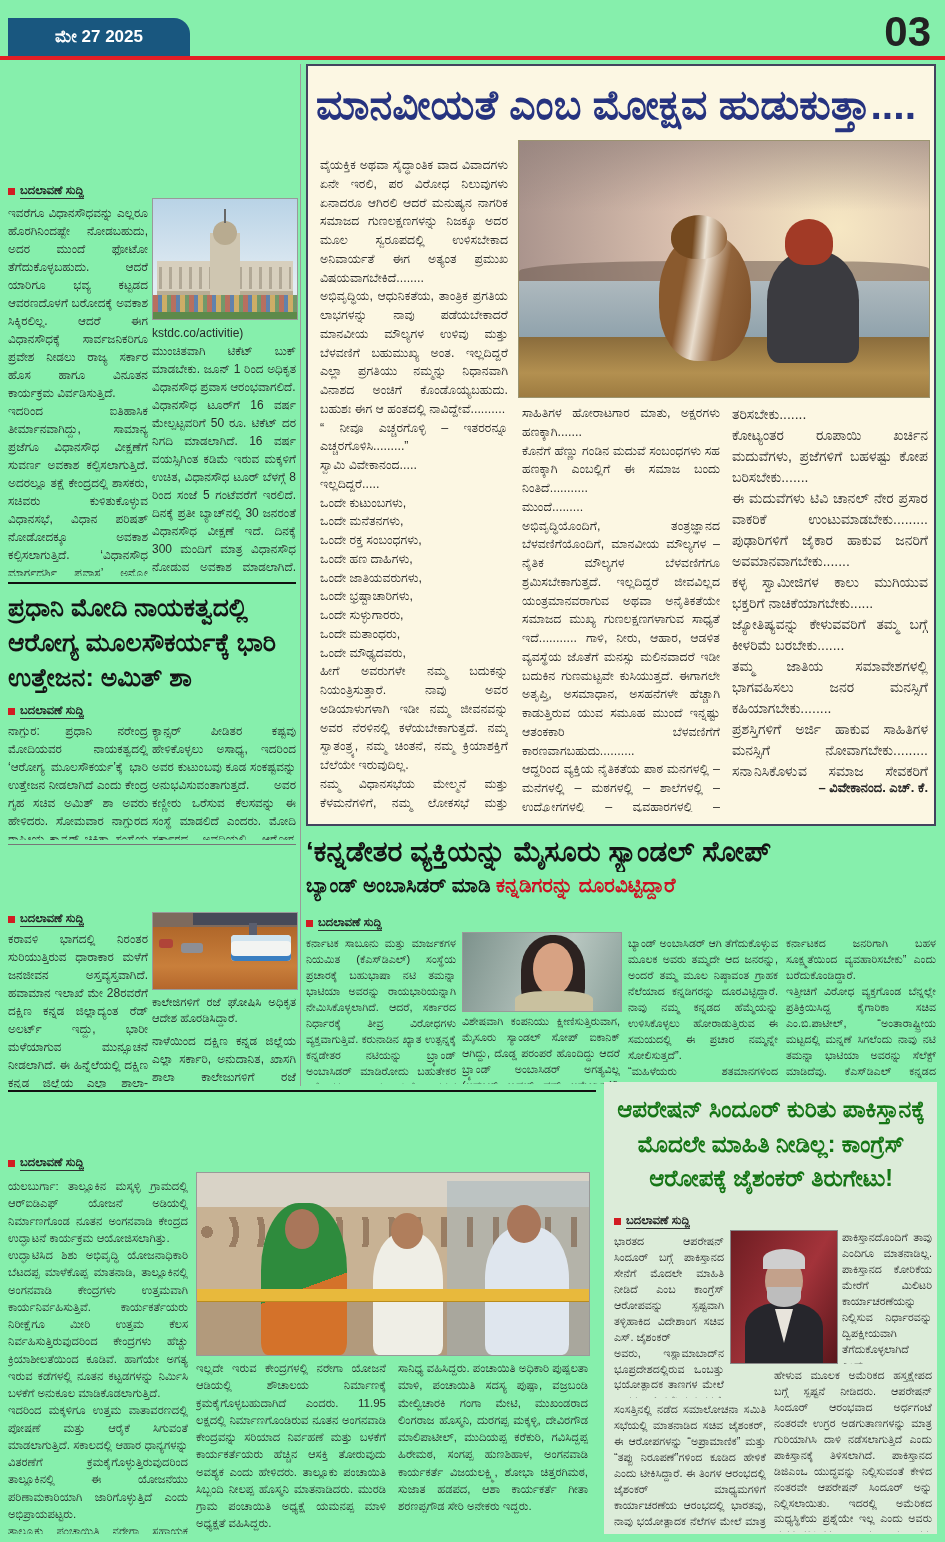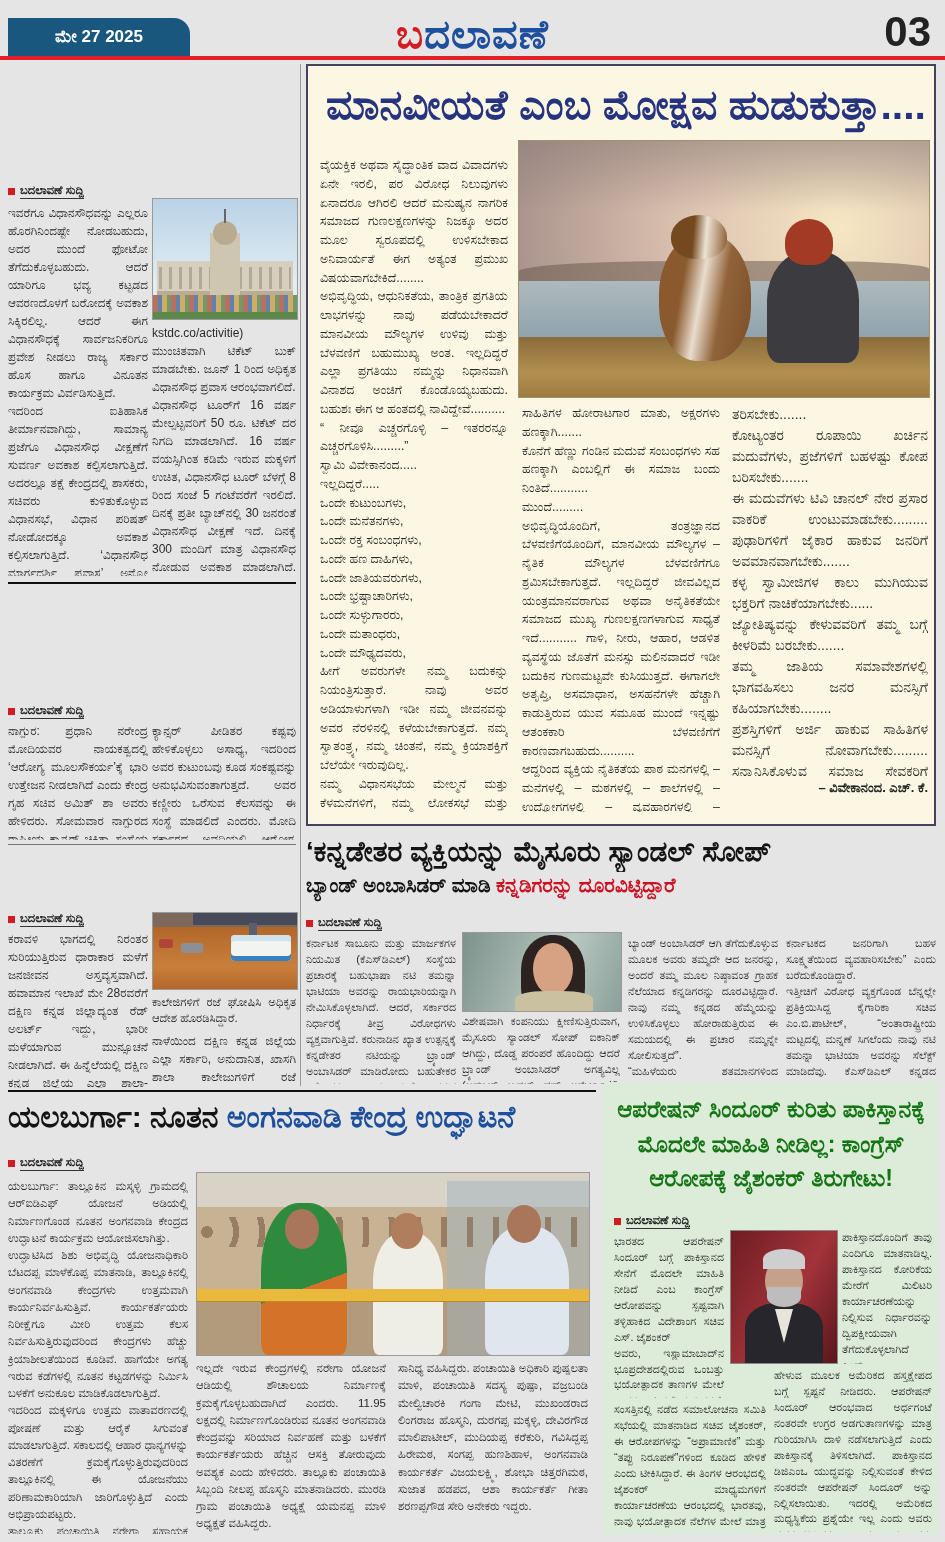--- a/index.html
+++ b/index.html
@@ -1,16 +1,16 @@
 <!DOCTYPE html>
 <html><head>
 <meta charset="utf-8">
 <style>
   html,body{margin:0;padding:0;background:#ffffff;}
-  #page{position:relative;width:945px;height:1542px;background:#e5e5e5;overflow:hidden;
+  #page{position:relative;width:945px;height:1542px;background:#86efac;overflow:hidden;
         font-family:"Liberation Sans", sans-serif;color:#1c1c1c;}
   .abs{position:absolute;}
   .bt{font-size:12px;line-height:1.5;text-align:justify;color:#2a2a2a;white-space:pre-line;overflow:hidden;}
   .bt-sm{font-size:11px;line-height:1.45;text-align:justify;color:#2a2a2a;white-space:pre-line;overflow:hidden;}
   .hl{font-weight:bold;color:#141414;}
   .byline{display:flex;align-items:center;gap:5px;text-align:center;}
   .byline .sq{width:7px;height:7px;background:#d21c22;flex:0 0 auto;}
   .byline .tx{font-size:11.5px;font-weight:bold;color:#222;border-bottom:1.5px solid #333;padding-bottom:1px;}
   .rule-h{background:#111;}
   .rule-v{background:#9a9a9a;}
@@ -20,23 +20,20 @@
 </head>
 <body>
 
 <div id="page">
 
   <div class="abs" style="left:0;top:0;width:945px;height:60px;">
     <div class="abs" style="left:8px;top:18px;width:182px;height:38px;background:#19577f;border-radius:0 16px 0 0;
                 display:flex;align-items:center;justify-content:center;">
       <span style="color:#ffffff;font-weight:bold;font-size:17px;">ಮೇ 27 2025</span>
     </div>
-    <div class="abs" style="left:0;top:12px;width:945px;text-align:center;font-size:40px;font-weight:bold;letter-spacing:1px;">
-      <span style="color:#d21c22;">ಬ</span><span style="color:#1d4f9c;">ದಲಾವಣೆ</span>
-    </div>
     <div class="abs" style="right:14px;top:8px;font-size:42px;font-weight:bold;color:#222;">03</div>
     <div class="abs" style="left:0;top:56px;width:945px;height:4px;background:#e31e25;"></div>
   </div>
 
   <div class="abs rule-v" style="left:300px;top:64px;width:1px;height:1022px;"></div>
 
   <div class="abs byline" style="left:8px;top:184px;">
     <span class="sq"></span>
     <span class="tx">ಬದಲಾವಣೆ ಸುದ್ದಿ</span>
   </div>
@@ -51,20 +48,21 @@
     <div class="abs" style="left:60px;top:22px;width:24px;height:24px;border-radius:50%;background:#b8ab90;"></div>
     <div class="abs" style="left:71px;top:10px;width:2px;height:14px;background:#666;"></div>
     <div class="abs" style="left:0;top:96px;width:144px;height:18px;background:repeating-linear-gradient(90deg,#b05a45 0 5px,#4a6fa0 5px 9px,#caa24e 9px 14px,#5e8a52 14px 18px);filter:none;opacity:.85;"></div>
     <div class="abs" style="left:0;top:113px;width:144px;height:7px;background:#5d8a4a;"></div>
   </div>
   <div class="abs bt" style="left:152px;top:324px;width:144px;height:252px;">kstdc.co/activitie) ಮುಂಚಿತವಾಗಿ ಟಿಕೆಟ್ ಬುಕ್ ಮಾಡಬೇಕು. ಜೂನ್ 1 ರಿಂದ ಅಧಿಕೃತ ವಿಧಾನಸೌಧ ಪ್ರವಾಸ ಆರಂಭವಾಗಲಿದೆ.
 ವಿಧಾನಸೌಧ ಟೂರ್‌ಗೆ 16 ವರ್ಷ ಮೇಲ್ಪಟ್ಟವರಿಗೆ 50 ರೂ. ಟಿಕೆಟ್ ದರ ನಿಗದಿ ಮಾಡಲಾಗಿದೆ. 16 ವರ್ಷ ವಯಸ್ಸಿಗಿಂತ ಕಡಿಮೆ ಇರುವ ಮಕ್ಕಳಿಗೆ ಉಚಿತ, ವಿಧಾನಸೌಧ ಟೂರ್ ಬೆಳಗ್ಗೆ 8 ರಿಂದ ಸಂಜೆ 5 ಗಂಟೆವರೆಗೆ ಇರಲಿದೆ. ದಿನಕ್ಕೆ ಪ್ರತೀ ಬ್ಯಾಚ್‌ನಲ್ಲಿ 30 ಜನರಂತೆ ವಿಧಾನಸೌಧ ವೀಕ್ಷಣೆ ಇದೆ. ದಿನಕ್ಕೆ 300 ಮಂದಿಗೆ ಮಾತ್ರ ವಿಧಾನಸೌಧ ನೋಡುವ ಅವಕಾಶ ಮಾಡಲಾಗಿದೆ. ಒಂದು ಬ್ಯಾಚ್ ವಿಧಾನಸೌಧ ಪ್ರವಾಸಕ್ಕೆ ಒಂದೂವರೆ ಗಂಟೆ ಸಮಯ, ಒಂದೂವರೆ ಕಿಮೀ ಸಮಯ ನಿಗದಿಯಾಗಿದೆ.</div>
 
   <div class="abs rule-h" style="left:8px;top:582px;width:288px;height:2px;"></div>
 
+  <div class="abs hl" style="left:8px;top:590px;width:288px;height:108px;font-size:25px;line-height:1.4;">ಪ್ರಧಾನಿ ಮೋದಿ ನಾಯಕತ್ವದಲ್ಲಿ ಆರೋಗ್ಯ ಮೂಲಸೌಕರ್ಯಕ್ಕೆ ಭಾರಿ ಉತ್ತೇಜನ: ಅಮಿತ್ ಶಾ</div>
   <div class="abs byline" style="left:8px;top:704px;">
     <span class="sq"></span>
     <span class="tx">ಬದಲಾವಣೆ ಸುದ್ದಿ</span>
   </div>
   <div class="abs bt" style="left:8px;top:722px;width:140px;height:118px;">ನಾಗ್ಪುರ: ಪ್ರಧಾನಿ ನರೇಂದ್ರ ಮೋದಿಯವರ ನಾಯಕತ್ವದಲ್ಲಿ ‘ಆರೋಗ್ಯ ಮೂಲಸೌಕರ್ಯ’ಕ್ಕೆ ಭಾರಿ ಉತ್ತೇಜನ ನೀಡಲಾಗಿದೆ ಎಂದು ಕೇಂದ್ರ ಗೃಹ ಸಚಿವ ಅಮಿತ್ ಶಾ ಅವರು ಹೇಳಿದರು. ಸೋಮವಾರ ನಾಗ್ಪುರದ ರಾಷ್ಟ್ರೀಯ ಕ್ಯಾನ್ಸರ್ ಚಿಕಿತ್ಸಾ ಸಂಸ್ಥೆಯ ಆವರಣದಲ್ಲಿ ಕ್ಯಾನ್ಸರ್ ರೋಗಿಗಳು ಮತ್ತು ಆರೈಕೆದಾರರಿಗಾಗಿ ನಿರ್ಮಾಣವಾಗುತ್ತಿರುವ ‘ಸ್ವಸ್ತಿ ನಿವಾಸ’ ವಸತಿ ಸಮುಚ್ಚಯದ ಶಿಲಾನ್ಯಾಸ ಕಾರ್ಯಕ್ರಮದಲ್ಲಿ ಮಾತನಾಡಿದರು.</div>
   <div class="abs bt" style="left:152px;top:722px;width:144px;height:118px;">ಕ್ಯಾನ್ಸರ್ ಪೀಡಿತರ ಕಷ್ಟವು ಹೇಳಿಕೊಳ್ಳಲು ಅಸಾಧ್ಯ, ಇದರಿಂದ ಅವರ ಕುಟುಂಬವು ಕೂಡ ಸಂಕಷ್ಟವನ್ನು ಅನುಭವಿಸುವಂತಾಗುತ್ತದೆ. ಅವರ ಕಣ್ಣೀರು ಒರೆಸುವ ಕೆಲಸವನ್ನು ಈ ಸಂಸ್ಥೆ ಮಾಡಲಿದೆ ಎಂದರು. ಮೋದಿ ಸರ್ಕಾರದ ಅವಧಿಯಲ್ಲಿ ಆರೋಗ್ಯ ವಲಯಕ್ಕಾಗಿ ಬಜೆಟ್‌ನಲ್ಲಿ 1.35 ಲಕ್ಷಕೋಟಿ ಮೀಸಲಿಡಲಾಗಿದೆ. 60 ಕೋಟಿ ಬಡ ಜನರು 5 ಲಕ್ಷದವರೆಗೆ ಉಚಿತ ಚಿಕಿತ್ಸೆಯ ಸೌಲಭ್ಯವನ್ನು ಪಡೆದಿದ್ದಾರೆ ಎಂದು ತಿಳಿಸಿದರು.</div>
 
   <div class="abs rule-h" style="left:8px;top:844px;width:288px;height:1px;background:#777;"></div>
 
   <div class="abs byline" style="left:8px;top:912px;">
@@ -77,21 +75,21 @@
     <div class="abs" style="left:40px;top:0;width:104px;height:12px;background:#474a58;"></div>
     <div class="abs" style="left:96px;top:10px;width:8px;height:26px;background:#5a5e6e;"></div>
     <div class="abs" style="left:78px;top:22px;width:60px;height:26px;background:#f2f4f2;border-radius:4px;box-shadow:inset 0 6px 0 #cfe3ef, inset 0 -5px 0 #3a7fc1;"></div>
     <div class="abs" style="left:28px;top:30px;width:22px;height:10px;background:#8d8f96;border-radius:3px;"></div>
     <div class="abs" style="left:6px;top:26px;width:14px;height:9px;background:#b04438;border-radius:3px;"></div>
   </div>
   <div class="abs cap" style="left:152px;top:994px;width:144px;height:36px;">ಕಾಲೇಜಿಗಳಿಗೆ ರಜೆ ಘೋಷಿಸಿ ಅಧಿಕೃತ ಆದೇಶ ಹೊರಡಿಸಿದ್ದಾರೆ.</div>
   <div class="abs bt" style="left:152px;top:1032px;width:144px;height:56px;">ನಾಳೆಯಿಂದ ದಕ್ಷಿಣ ಕನ್ನಡ ಜಿಲ್ಲೆಯ ಎಲ್ಲಾ ಸರ್ಕಾರಿ, ಅನುದಾನಿತ, ಖಾಸಗಿ ಶಾಲಾ ಕಾಲೇಜುಗಳಿಗೆ ರಜೆ ಘೋಷಿಸಲಾಗಿದೆ. ಮೇ 28ರ ಬಳಿಕ ವಾತಾವರಣ ಆಧಾರದ ಮೇಲೆ ಮುಂದಿನ ನಿರ್ಧಾರ ಕೈಗೊಳ್ಳುವ ಸಾಧ್ಯತೆ ಇದೆ.</div>
 
   <div class="abs" style="left:306px;top:64px;width:630px;height:762px;background:#fcf7e3;border:2px solid #44445e;box-sizing:border-box;"></div>
-  <div class="abs hl" style="left:316px;top:82px;width:610px;height:58px;text-align:right;font-size:41px;color:#26337f;white-space:nowrap;overflow:hidden;">ಮಾನವೀಯತೆ ಎಂಬ ಮೋಕ್ಷವ ಹುಡುಕುತ್ತಾ....</div>
+  <div class="abs hl" style="left:316px;top:82px;width:610px;height:58px;text-align:left;font-size:41px;color:#26337f;white-space:nowrap;overflow:hidden;">ಮಾನವೀಯತೆ ಎಂಬ ಮೋಕ್ಷವ ಹುಡುಕುತ್ತಾ....</div>
   <div class="abs bt" style="left:320px;top:156px;width:188px;height:656px;font-size:12.5px;">ವೈಯಕ್ತಿಕ ಅಥವಾ ಸೈದ್ಧಾಂತಿಕ ವಾದ ವಿವಾದಗಳು ಏನೇ ಇರಲಿ, ಪರ ವಿರೋಧ ನಿಲುವುಗಳು ಏನಾದರೂ ಆಗಿರಲಿ ಆದರೆ ಮನುಷ್ಯನ ನಾಗರಿಕ ಸಮಾಜದ ಗುಣಲಕ್ಷಣಗಳನ್ನು ನಿಜಕ್ಕೂ ಅದರ ಮೂಲ ಸ್ವರೂಪದಲ್ಲಿ ಉಳಿಸಬೇಕಾದ ಅನಿವಾರ್ಯತೆ ಈಗ ಅತ್ಯಂತ ಪ್ರಮುಖ ವಿಷಯವಾಗಬೇಕಿದೆ........
 ಅಭಿವೃದ್ಧಿಯ, ಆಧುನಿಕತೆಯ, ತಾಂತ್ರಿಕ ಪ್ರಗತಿಯ ಲಾಭಗಳನ್ನು ನಾವು ಪಡೆಯಬೇಕಾದರೆ ಮಾನವೀಯ ಮೌಲ್ಯಗಳ ಉಳಿವು ಮತ್ತು ಬೆಳವಣಿಗೆ ಬಹುಮುಖ್ಯ ಅಂತ. ಇಲ್ಲದಿದ್ದರೆ ಎಲ್ಲಾ ಪ್ರಗತಿಯು ನಮ್ಮನ್ನು ನಿಧಾನವಾಗಿ ವಿನಾಶದ ಅಂಚಿಗೆ ಕೊಂಡೊಯ್ಯಬಹುದು. ಬಹುಶಃ ಈಗ ಆ ಹಂತದಲ್ಲಿ ನಾವಿದ್ದೇವೆ..........
 “ ನೀವೂ ಎಚ್ಚರಗೊಳ್ಳಿ – ಇತರರನ್ನೂ ಎಚ್ಚರಗೊಳಿಸಿ.........”
 ಸ್ವಾಮಿ ವಿವೇಕಾನಂದ.....
 ಇಲ್ಲದಿದ್ದರೆ.....
 ಒಂದೇ ಕುಟುಂಬಗಳು,
 ಒಂದೇ ಮನೆತನಗಳು,
 ಒಂದೇ ರಕ್ತ ಸಂಬಂಧಗಳು,
 ಒಂದೇ ಹಣ ದಾಹಿಗಳು,
 ಒಂದೇ ಜಾತಿಯವರುಗಳು,
@@ -152,23 +150,20 @@
     <div class="abs" style="left:52px;top:58px;width:78px;height:20px;border-radius:40% 40% 0 0;background:#c9c19f;"></div>
   </div>
   <div class="abs bt-sm" style="left:462px;top:1014px;width:158px;height:70px;">ವಿಶೇಷವಾಗಿ ಕಂಪನಿಯು ಕ್ಷೀಣಿಸುತ್ತಿರುವಾಗ, ಮೈಸೂರು ಸ್ಯಾಂಡಲ್ ಸೋಪ್ ಐಕಾನಿಕ್ ಆಗಿದ್ದು, ದೊಡ್ಡ ಪರಂಪರೆ ಹೊಂದಿದ್ದು ಆದರೆ ಬ್ರ್ಯಾಂಡ್ ಅಂಬಾಸಿಡರ್ ಅಗತ್ಯವಿಲ್ಲ (ಅಮುಲ್, ಆ್ಯಪಲ್, ಡವ್, ಅಮೆಜಾನ್)”. “ಉತ್ತರದ ಗ್ರಾಹಕರನ್ನು ಸೆಳೆಯಲು ಕನ್ನಡೇತರ ವ್ಯಕ್ತಿಯೊಬ್ಬರನ್ನು</div>
   <div class="abs bt-sm" style="left:628px;top:936px;width:150px;height:148px;">ಬ್ಯಾಂಡ್ ಅಂಬಾಸಿಡರ್ ಆಗಿ ತೆಗೆದುಕೊಳ್ಳುವ ಮೂಲಕ ಅವರು ತಮ್ಮದೇ ಆದ ಜನರನ್ನು, ಅಂದರೆ ತಮ್ಮ ಮೂಲ ನಿಷ್ಠಾವಂತ ಗ್ರಾಹಕ ನೆಲೆಯಾದ ಕನ್ನಡಿಗರನ್ನು ದೂರವಿಟ್ಟಿದ್ದಾರೆ. ನಾವು ನಮ್ಮ ಕನ್ನಡದ ಹೆಮ್ಮೆಯನ್ನು ಉಳಿಸಿಕೊಳ್ಳಲು ಹೋರಾಡುತ್ತಿರುವ ಈ ಸಮಯದಲ್ಲಿ ಈ ಪ್ರಚಾರ ನಮ್ಮನ್ನೇ ಸೋಲಿಸುತ್ತದೆ”.
 “ಮಹಿಳೆಯರು ಶತಮಾನಗಳಿಂದ ಮತದಾನದ ಹಕ್ಕುಗಳಿಂದ ಹಿಡಿದು ಅವಾಸ್ತವಿಕ ಸೌಂದರ್ಯ ಮಾನದಂಡಗಳವರೆಗೆ, ಸ್ಕಿನ್ ಕೇರ್ ನಿಂದ ಸಮಾನ ವೇತನದವರೆಗೆ ಹೋರಾಡಿದ್ದಾರೆ – ಮತ್ತು, ಇಲ್ಲಿಯೂ ನಮಗೆ ಫೇರ್ ಸ್ಕಿನ್ ಮಹತ್ವದ್ದಾಗಿದೆ ಎಂದು ಹೇಳಲಾಗುತ್ತಿದೆ”. “ಮೈಸೂರು ಸ್ಯಾಂಡಲ್ ಸೋಪಿನ ಶಕ್ತಿ ಅದರ ಸಾಚಾತನದಲ್ಲಿದೆ. ಇದರಲ್ಲಿ ಭಾಗಿಯಾಗಿರುವವರು ದೂರವಿದ್ದಾರೆ. ಮೈಸೂರು ಸ್ಯಾಂಡಲ್ ಸೋಪ್ ಬೇರೆ ಯಾವುದೇ ಸೋಪ್ ಅಲ್ಲ – ಇದನ್ನು</div>
   <div class="abs bt-sm" style="left:786px;top:936px;width:150px;height:148px;">ಕರ್ನಾಟಕದ ಜನರಿಗಾಗಿ ಬಹಳ ಸೂಕ್ಷ್ಮತೆಯಿಂದ ವ್ಯವಹಾರಿಸಬೇಕು” ಎಂದು ಬರೆದುಕೊಂಡಿದ್ದಾರೆ.
 ಇತ್ತೀಚಿಗೆ ವಿರೋಧ ವ್ಯಕ್ತಗೊಂಡ ಬೆನ್ನಲ್ಲೇ ಪ್ರತಿಕ್ರಿಯಿಸಿದ್ದ ಕೈಗಾರಿಕಾ ಸಚಿವ ಎಂ.ಬಿ.ಪಾಟೀಲ್, “ಅಂತಾರಾಷ್ಟ್ರೀಯ ಮಟ್ಟದಲ್ಲಿ ಮನ್ನಣೆ ಸಿಗಲೆಂದು ನಾವು ನಟಿ ತಮನ್ನಾ ಭಾಟಿಯಾ ಅವರನ್ನು ಸೆಲೆಕ್ಟ್ ಮಾಡಿದೆವು. ಕೆಎಸ್‌ಡಿಎಲ್ ಕನ್ನಡದ ಹೆಮ್ಮೆಯ ಸಂಸ್ಥೆ. ಇಲ್ಲಿ ನಡೆಯುತ್ತಿದ್ದ ಅನೇಕ ಅವ್ಯವಹಾರಗಳನ್ನು ತಡೆಯಲಾಗಿದೆ. ಕನ್ನಡದ ಅಸ್ಮಿತೆ ಬಗ್ಗೆ ನನಗೆ ಅಪಾರ ಗೌರವ ಇದೆ. ಈ ಸಂಸ್ಥೆಯನ್ನು ವಿಶ್ವ ಮಟ್ಟದಲ್ಲಿ ಪ್ರಮೋಟ್ ಮಾಡಬೇಕಿದೆ. ಆಯ್ಕೆ ವಿಚಾರದಲ್ಲಿ ಸಮಿತಿ ರಚನೆ ಮಾಡಲಾಗಿತ್ತು. ಕನ್ನಡ ಕಲಾವಿದರ ಬಗ್ಗೆ ಅಪಾರ ಗೌರವವಿದೆ. ತಮನ್ನಾರ ಫಾಲೋವರ್ಸ್ ಸಂಖ್ಯೆ ದೊಡ್ಡದಿದೆ. ಕನ್ನಡದ ಸಂಸ್ಥೆ ಬೆಳೆಯಲೆಂಬ ಕಾರಣಕ್ಕೆ ಅವರನ್ನು ಆಯ್ಕೆ ಮಾಡಿದ್ದೇವೆ” ಎಂದು ತಿಳಿಸಿದ್ದರು.</div>
 
   <div class="abs rule-h" style="left:8px;top:1090px;width:588px;height:2px;"></div>
 
-  <div class="abs hl" style="left:8px;top:1100px;width:588px;height:44px;font-size:30px;white-space:nowrap;overflow:hidden;">
-    <span>ಯಲಬುರ್ಗಾ: ನೂತನ </span><span style="color:#1d4f9c;">ಅಂಗನವಾಡಿ ಕೇಂದ್ರ ಉದ್ಘಾಟನೆ</span>
-  </div>
   <div class="abs byline" style="left:8px;top:1156px;">
     <span class="sq"></span>
     <span class="tx">ಬದಲಾವಣೆ ಸುದ್ದಿ</span>
   </div>
   <div class="abs bt" style="left:8px;top:1178px;width:180px;height:356px;font-size:11.5px;">ಯಲಬುರ್ಗಾ: ತಾಲ್ಲೂಕಿನ ಮಸ್ಕಳ್ಳಿ ಗ್ರಾಮದಲ್ಲಿ ಆರ್‌ಐಡಿಎಫ್ ಯೋಜನೆ ಅಡಿಯಲ್ಲಿ ನಿರ್ಮಾಣಗೊಂಡ ನೂತನ ಅಂಗನವಾಡಿ ಕೇಂದ್ರದ ಉದ್ಘಾಟನೆ ಕಾರ್ಯಕ್ರಮ ಆಯೋಜಿಸಲಾಗಿತ್ತು.
 ಉದ್ಘಾಟಿಸಿದ ಶಿಶು ಅಭಿವೃದ್ಧಿ ಯೋಜನಾಧಿಕಾರಿ ಬೆಟದಪ್ಪ ಮಾಳೆಕೊಪ್ಪ ಮಾತನಾಡಿ, ತಾಲ್ಲೂಕಿನಲ್ಲಿ ಅಂಗನವಾಡಿ ಕೇಂದ್ರಗಳು ಉತ್ತಮವಾಗಿ ಕಾರ್ಯನಿರ್ವಹಿಸುತ್ತಿವೆ. ಕಾರ್ಯಕರ್ತೆಯರು ನಿರೀಕ್ಷೆಗೂ ಮೀರಿ ಉತ್ತಮ ಕೆಲಸ ನಿರ್ವಹಿಸುತ್ತಿರುವುದರಿಂದ ಕೇಂದ್ರಗಳು ಹೆಚ್ಚು ಕ್ರಿಯಾಶೀಲತೆಯಿಂದ ಕೂಡಿವೆ. ಹಾಗೆಯೇ ಅಗತ್ಯ ಇರುವ ಕಡೆಗಳಲ್ಲಿ ನೂತನ ಕಟ್ಟಡಗಳನ್ನು ನಿರ್ಮಿಸಿ ಬಳಕೆಗೆ ಅನುಕೂಲ ಮಾಡಿಕೊಡಲಾಗುತ್ತಿದೆ.
 ಇದರಿಂದ ಮಕ್ಕಳಿಗೂ ಉತ್ತಮ ವಾತಾವರಣದಲ್ಲಿ ಪೋಷಣೆ ಮತ್ತು ಆರೈಕೆ ಸಿಗುವಂತೆ ಮಾಡಲಾಗುತ್ತಿದೆ. ಸಕಾಲದಲ್ಲಿ ಆಹಾರ ಧಾನ್ಯಗಳನ್ನು ವಿತರಣೆಗೆ ಕ್ರಮಕೈಗೊಳ್ಳುತ್ತಿರುವುದರಿಂದ ತಾಲ್ಲೂಕಿನಲ್ಲಿ ಈ ಯೋಜನೆಯು ಪರಿಣಾಮಕಾರಿಯಾಗಿ ಜಾರಿಗೊಳ್ಳುತ್ತಿದೆ ಎಂದು ಅಭಿಪ್ರಾಯಪಟ್ಟರು.
 ತಾಲ್ಲೂಕು ಪಂಚಾಯಿತಿ ನರೇಗಾ ಸಹಾಯಕ ನಿರ್ದೇಶಕ ಹನುಮಂತಗೌಡ ಪೊಲೀಸ್ ಪಾಟೀಲ ಮಾತನಾಡಿ, ಅಂಗವನಾಡಿ ಕೇಂದ್ರಗಳಲ್ಲಿ ಅಗತ್ಯ ಸೌಲಭ್ಯಗಳನ್ನು ಕಲ್ಪಿಸಿಕೊಡುವುದು ಮುಖ್ಯ, ಶೌಚಾಲಯ</div>
   <div class="abs photo" style="left:196px;top:1172px;width:392px;height:182px;border:1px solid #999;">
     <div class="abs" style="left:0;top:0;width:392px;height:182px;background:linear-g

